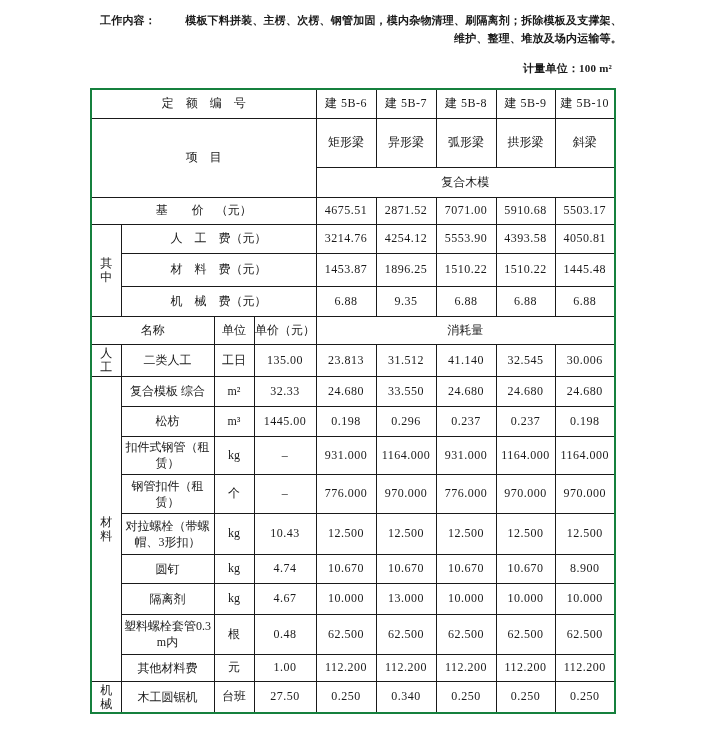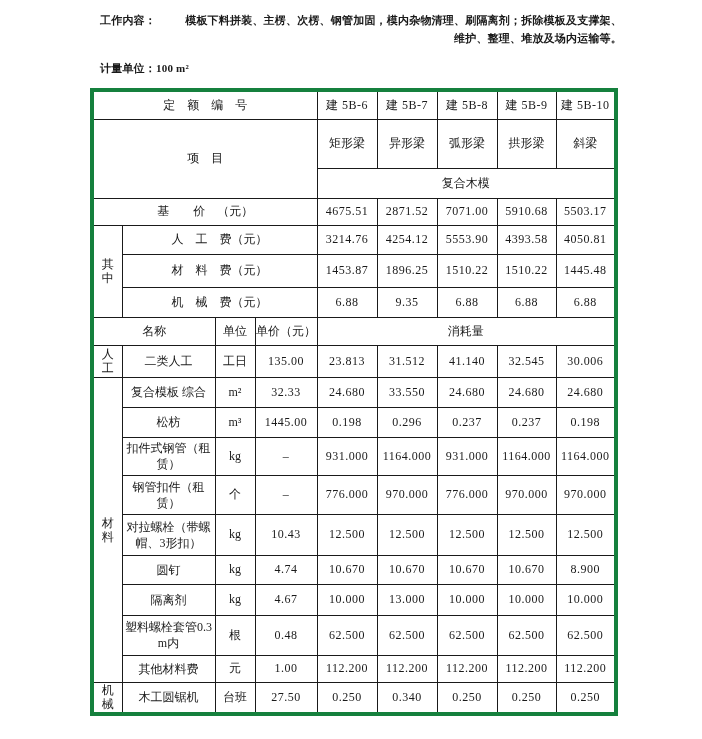--- a/index.html
+++ b/index.html
@@ -15,30 +15,30 @@
     position:absolute;left:100px;top:11px;width:522px;
     display:flex;font-size:11px;line-height:18px;
     font-weight:bold;letter-spacing:0.2px;gap:22px;
   }
   .work .lbl{white-space:nowrap;}
   .work .txt{flex:1;text-align:right;}
 
   
   .unit-note{
     position:absolute;left:100px;top:61px;width:512px;
-    font-size:11px;font-weight:bold;letter-spacing:0.2px;
+    text-align:right;font-size:11px;font-weight:bold;letter-spacing:0.2px;
   }
 
   
   table.quota{
     position:absolute;left:90px;top:88px;
     border-collapse:collapse;table-layout:fixed;width:524px;
     font-size:12px;
   }
-  table.quota{border:4px solid #15803d;}
+  table.quota{border:2px solid #15803d;}
   table.quota td{
     border:1px solid #1a1a1a;
     text-align:center;vertical-align:middle;
     padding:0;overflow:hidden;
   }
   td.name{
     text-align:left;padding:2px 6px;
     word-break:break-all;line-height:16px;
   }
   td.num{letter-spacing:0.5px;}

